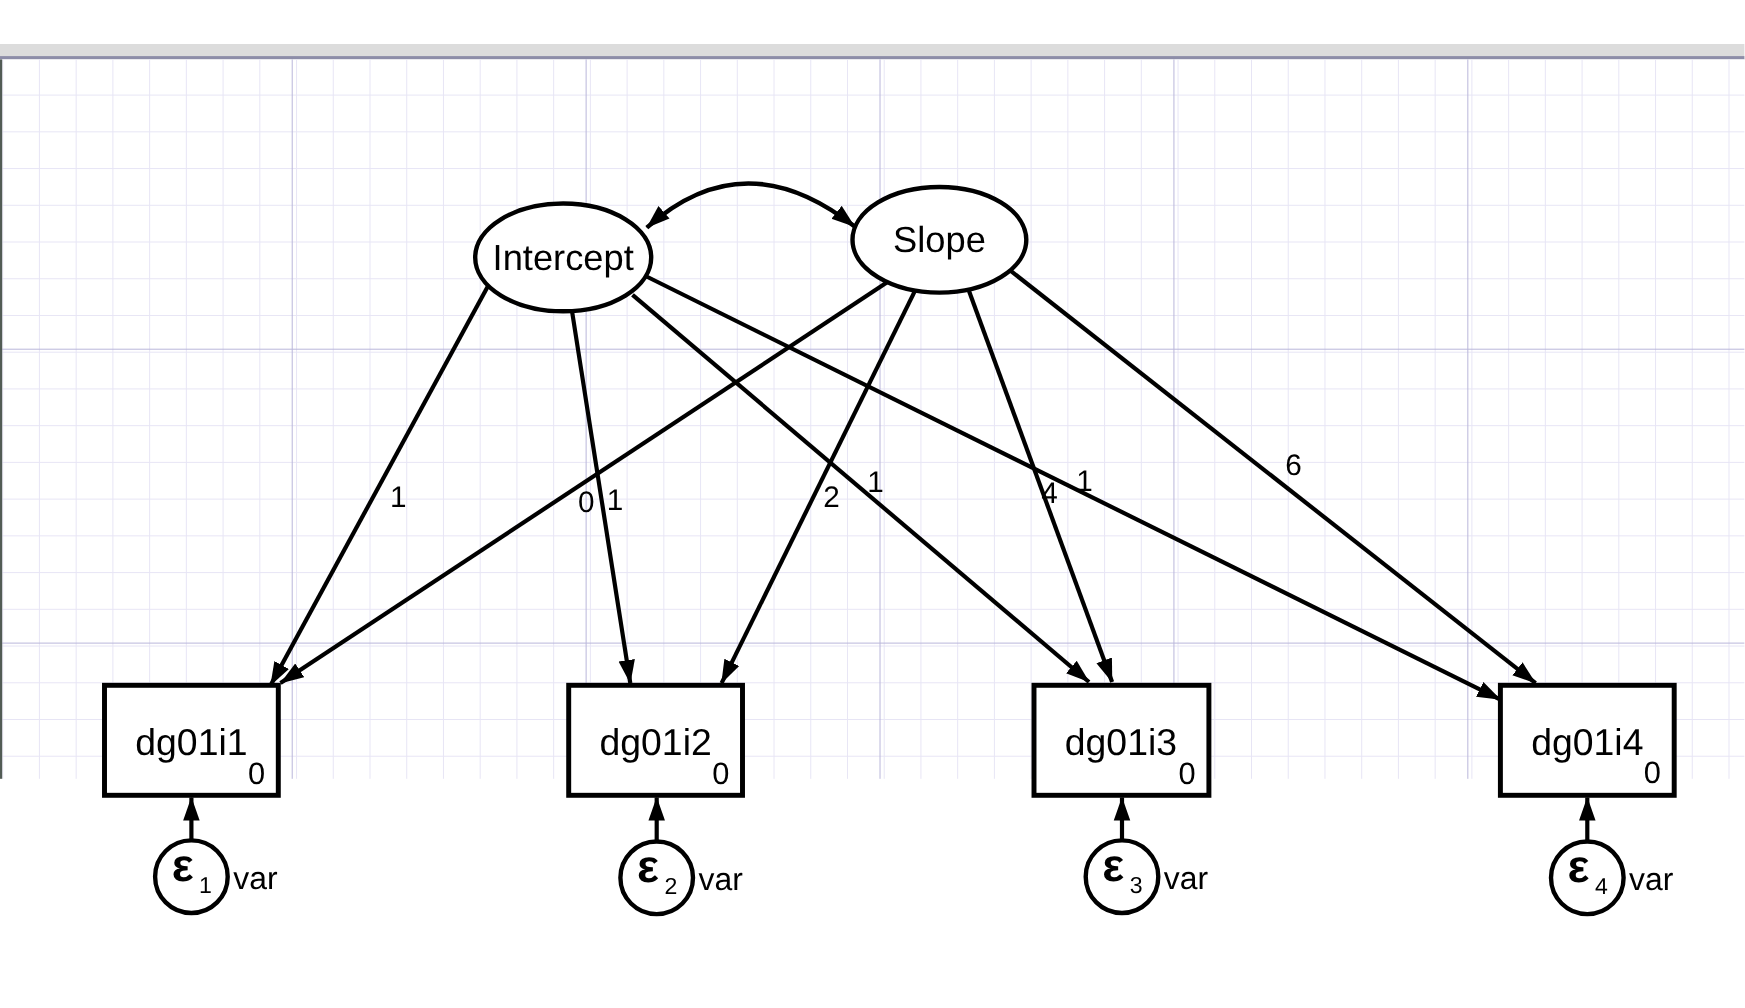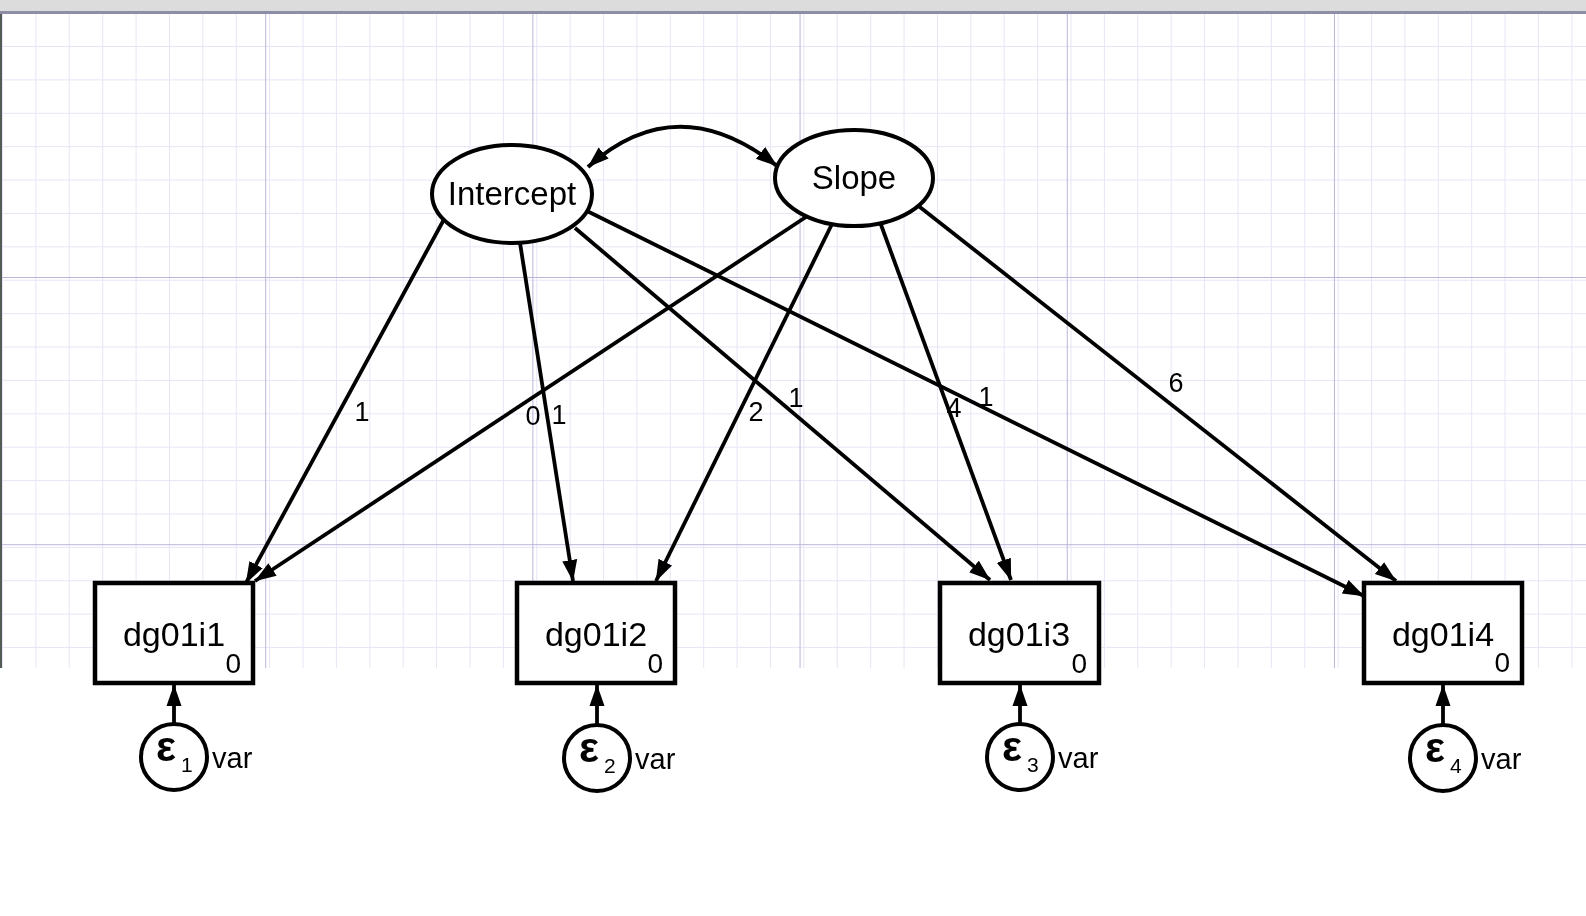--- a/index.html
+++ b/index.html
@@ -2,21 +2,21 @@
 <html><head>
 <meta charset="utf-8">
 <style>
   html, body { margin: 0; padding: 0; }
   body {
     width: 1586px; height: 916px;
     overflow: hidden;
     background: #ffffff;
     font-family: "Liberation Sans", "DejaVu Sans", sans-serif;
   }
-  #window { position: relative; width: 1586px; height: 668px; }
+  #window { position: relative; width: 1586px; height: 668px; margin-top: 40px; }
 
   #topbar {
     position: absolute; top: 0; left: 0; right: 0;
     height: 11px;
     background: #dcdcdc;
     border-bottom: 3px solid #8d8da8;
   }
 
   #canvas {
     position: absolute; top: 14px; left: 0; right: 0; bottom: 0;

